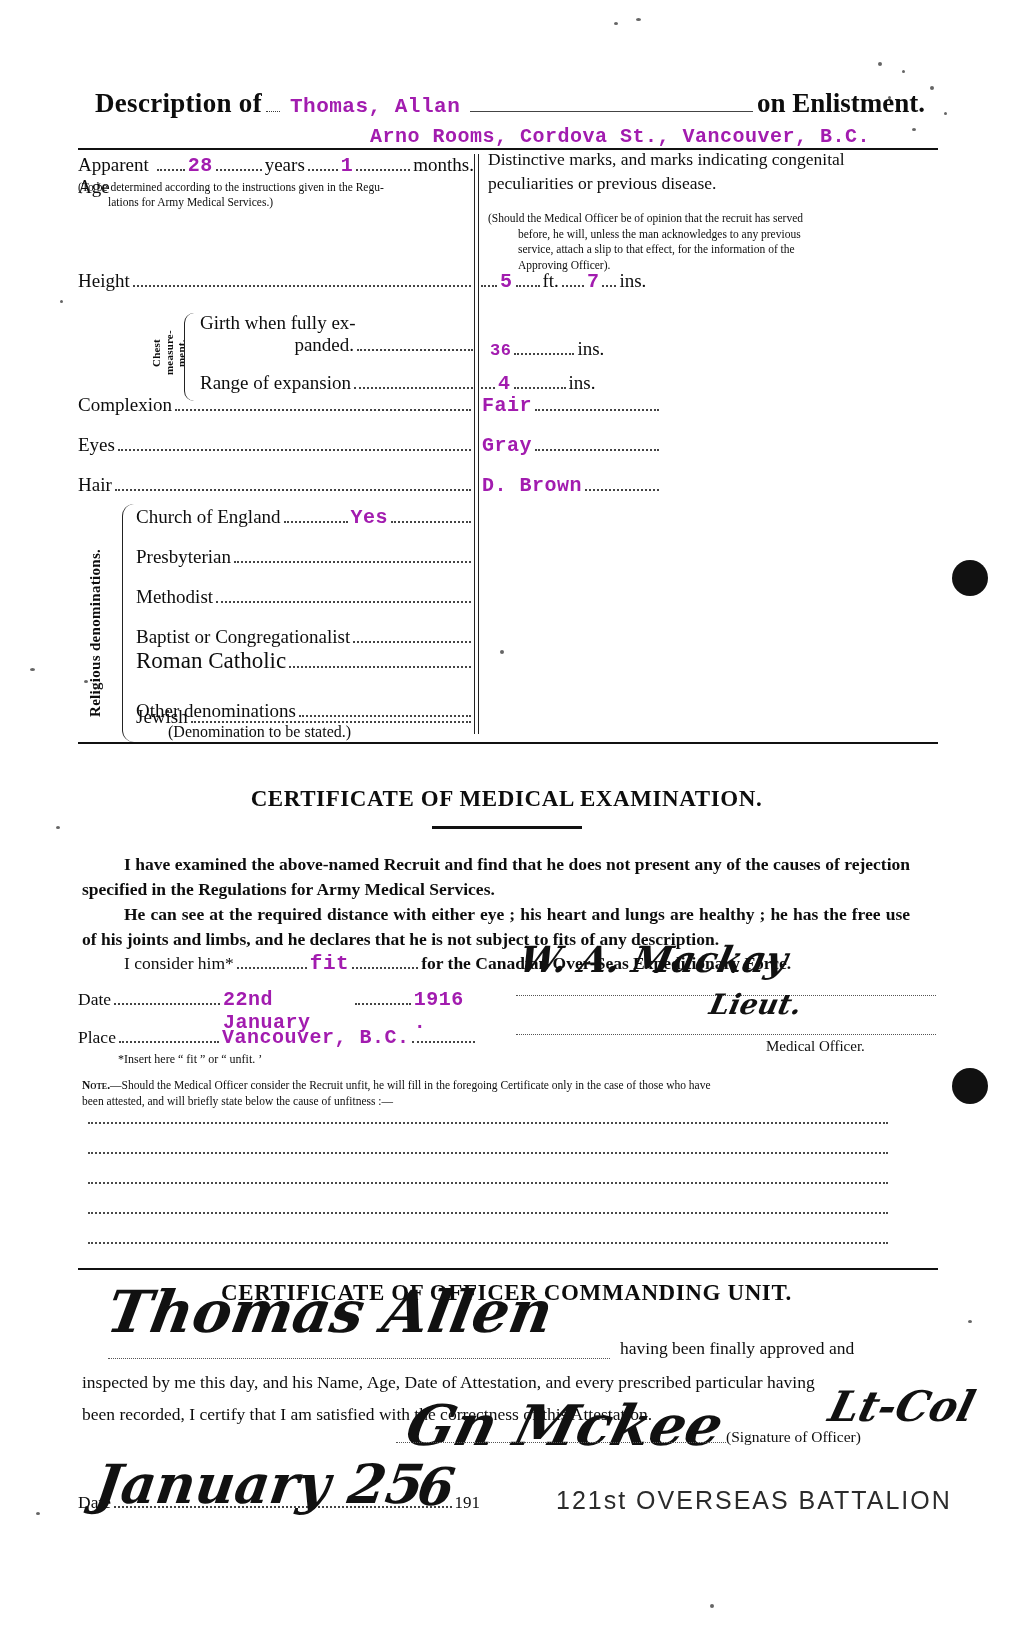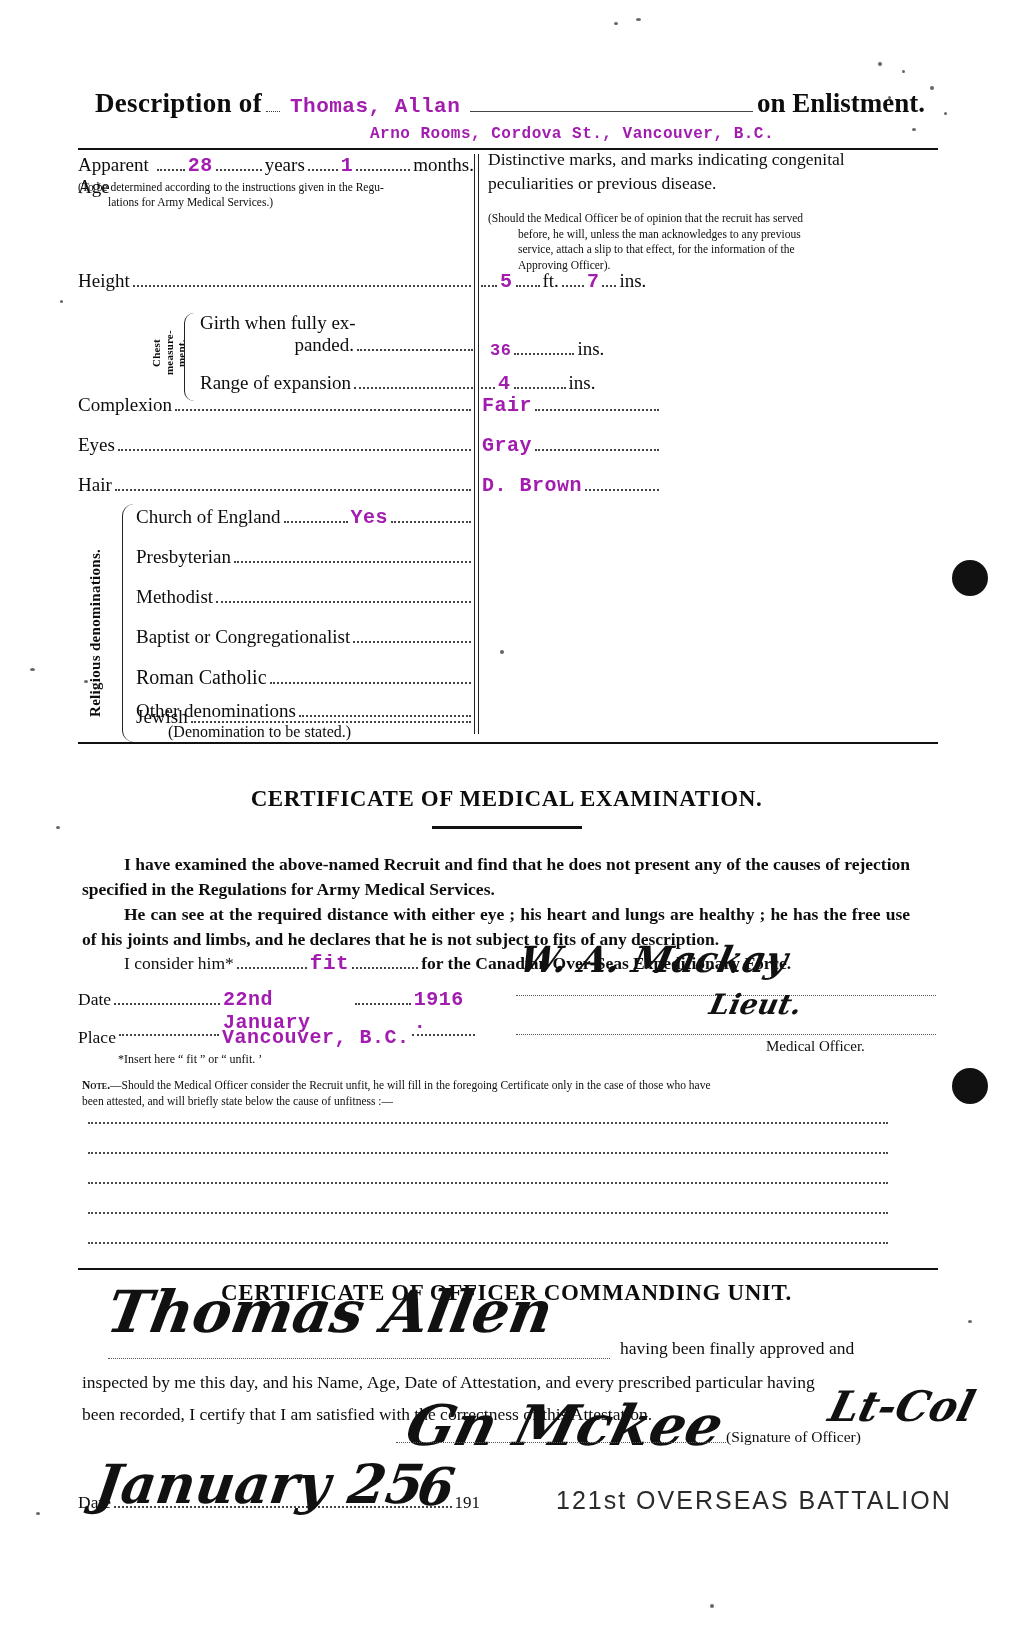--- a/index.html
+++ b/index.html
@@ -39,21 +39,21 @@
   .hdr-title {
     font-size:27px; font-weight:700; letter-spacing:.3px; white-space:nowrap;
   }
   .hdr-name {
     font-size:21px; margin:0 6px; white-space:nowrap;
   }
   .hdr-fill { flex:1; border-bottom:1.5px dotted #3a3a3a; margin:0 4px 6px; height:1px; }
   .hdr-tail { font-size:27px; font-weight:700; white-space:nowrap; }
 
   .addr {
-    position:absolute; left:370px; top:125px; font-size:16px; white-space:nowrap;
+    position:absolute; left:370px; top:125px; font-size:20px; white-space:nowrap;
   }
   .rule-top {
     position:absolute; left:78px; top:148px; width:860px; height:0;
     border-top:2.2px solid #111;
   }
 
   
   .box {
     position:absolute; left:78px; top:148px; width:860px; height:592px;
   }
@@ -308,21 +308,21 @@
         <span class="dotline"></span>
       </div>
       <div style="position:absolute;left:58px;top:438px;width:338px;display:flex;align-items:baseline;font-size:19px;">
         <span>Methodist</span>
         <span class="dotline"></span>
       </div>
       <div style="position:absolute;left:58px;top:478px;width:338px;display:flex;align-items:baseline;font-size:19px;">
         <span>Baptist or Congregationalist</span>
         <span class="dotline"></span>
       </div>
-      <div style="position:absolute;left:58px;top:518px;width:338px;display:flex;align-items:baseline;font-size:20px;">
+      <div style="position:absolute;left:58px;top:500px;width:338px;display:flex;align-items:baseline;font-size:23px;">
         <span>Roman Catholic</span>
         <span class="dotline"></span>
       </div>
       <div style="position:absolute;left:58px;top:558px;width:338px;display:flex;align-items:baseline;font-size:19px;">
         <span>Jewish</span>
         <span class="dotline"></span>
       </div>
       <div style="position:absolute;left:58px;top:554px;width:338px;display:flex;align-items:baseline;font-size:19px;top:552px;">
       </div>
       <div style="position:absolute;left:58px;top:549px;width:338px;display:flex;align-items:baseline;font-size:19px;top:551px;">
@@ -371,21 +371,21 @@
   </div>
 
   <div class="fieldline" style="left:78px;top:988px;width:400px;">
     <span>Date</span>
     <span class="dotline" style="flex:0 0 106px;"></span>
     <span class="typed" style="font-size:20px;">22nd January</span>
     <span class="dotline" style="flex:0 0 56px;"></span>
     <span class="typed" style="font-size:20px;">1916 .</span>
   </div>
 
-  <div class="fieldline" style="left:78px;top:1026px;width:400px;align-items:center;">
+  <div class="fieldline" style="left:78px;top:1026px;width:400px;">
     <span>Place</span>
     <span class="dotline" style="flex:0 0 100px;"></span>
     <span class="typed" style="font-size:20px;">Vancouver, B.C.</span>
     <span class="dotline" style="flex:1;"></span>
   </div>
 
   <div class="handsig" style="left:520px;top:938px;position:absolute;font-size:36px;">W. A. Mackay</div>
   <div class="sig-rule" style="left:516px;top:995px;width:420px;"></div>
   <div class="handsig" style="left:710px;top:988px;position:absolute;font-size:28px;">Lieut.</div>
   <div class="sig-rule" style="left:516px;top:1034px;width:420px;"></div>

